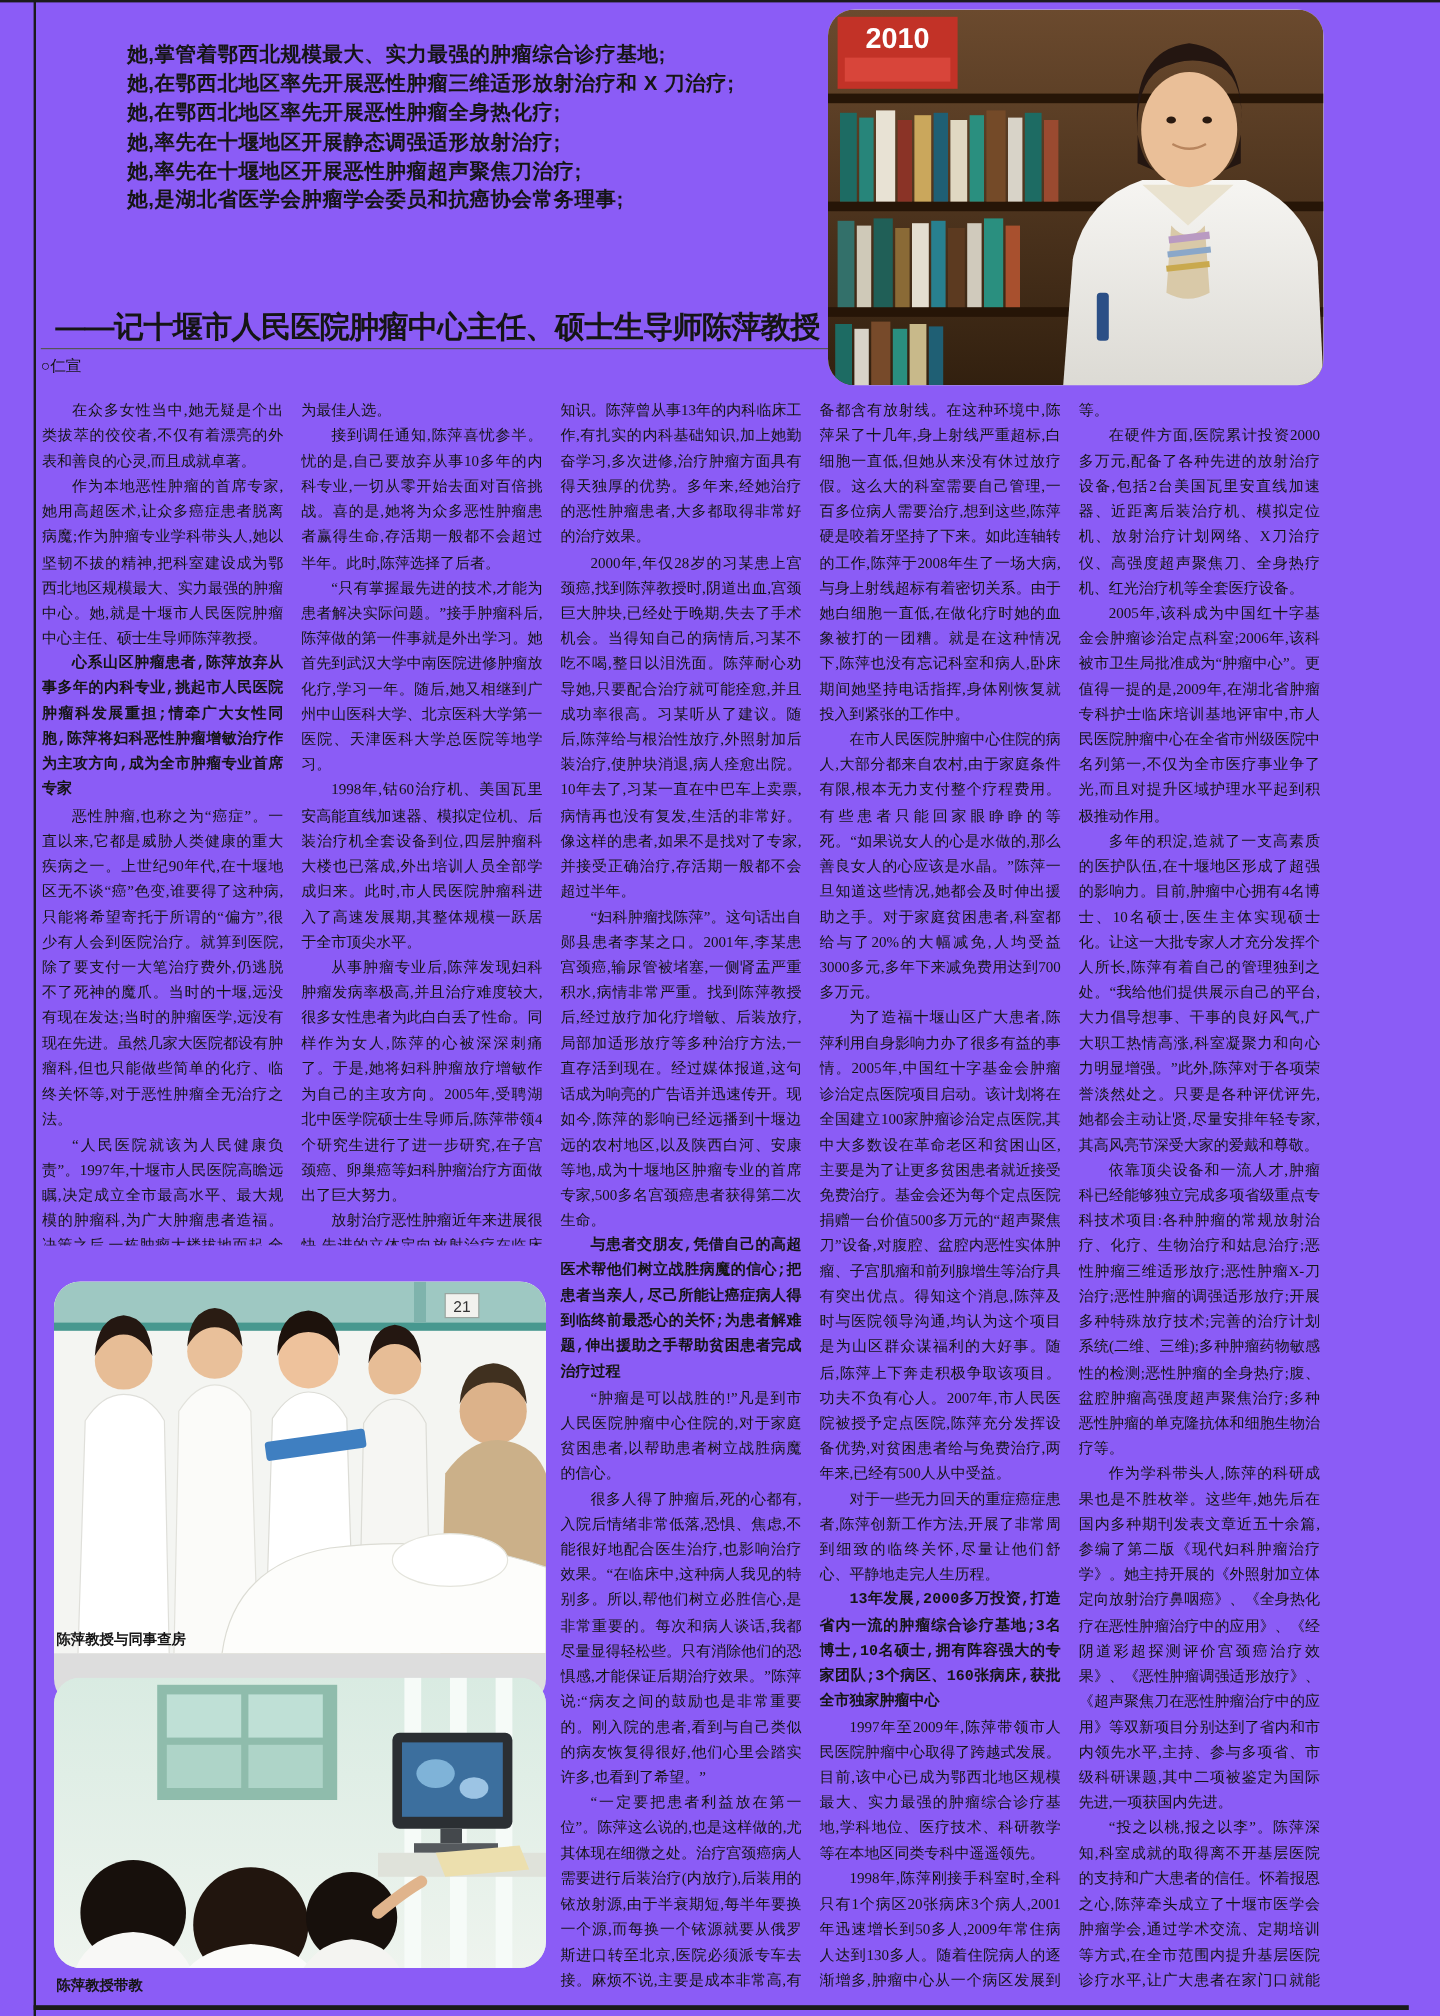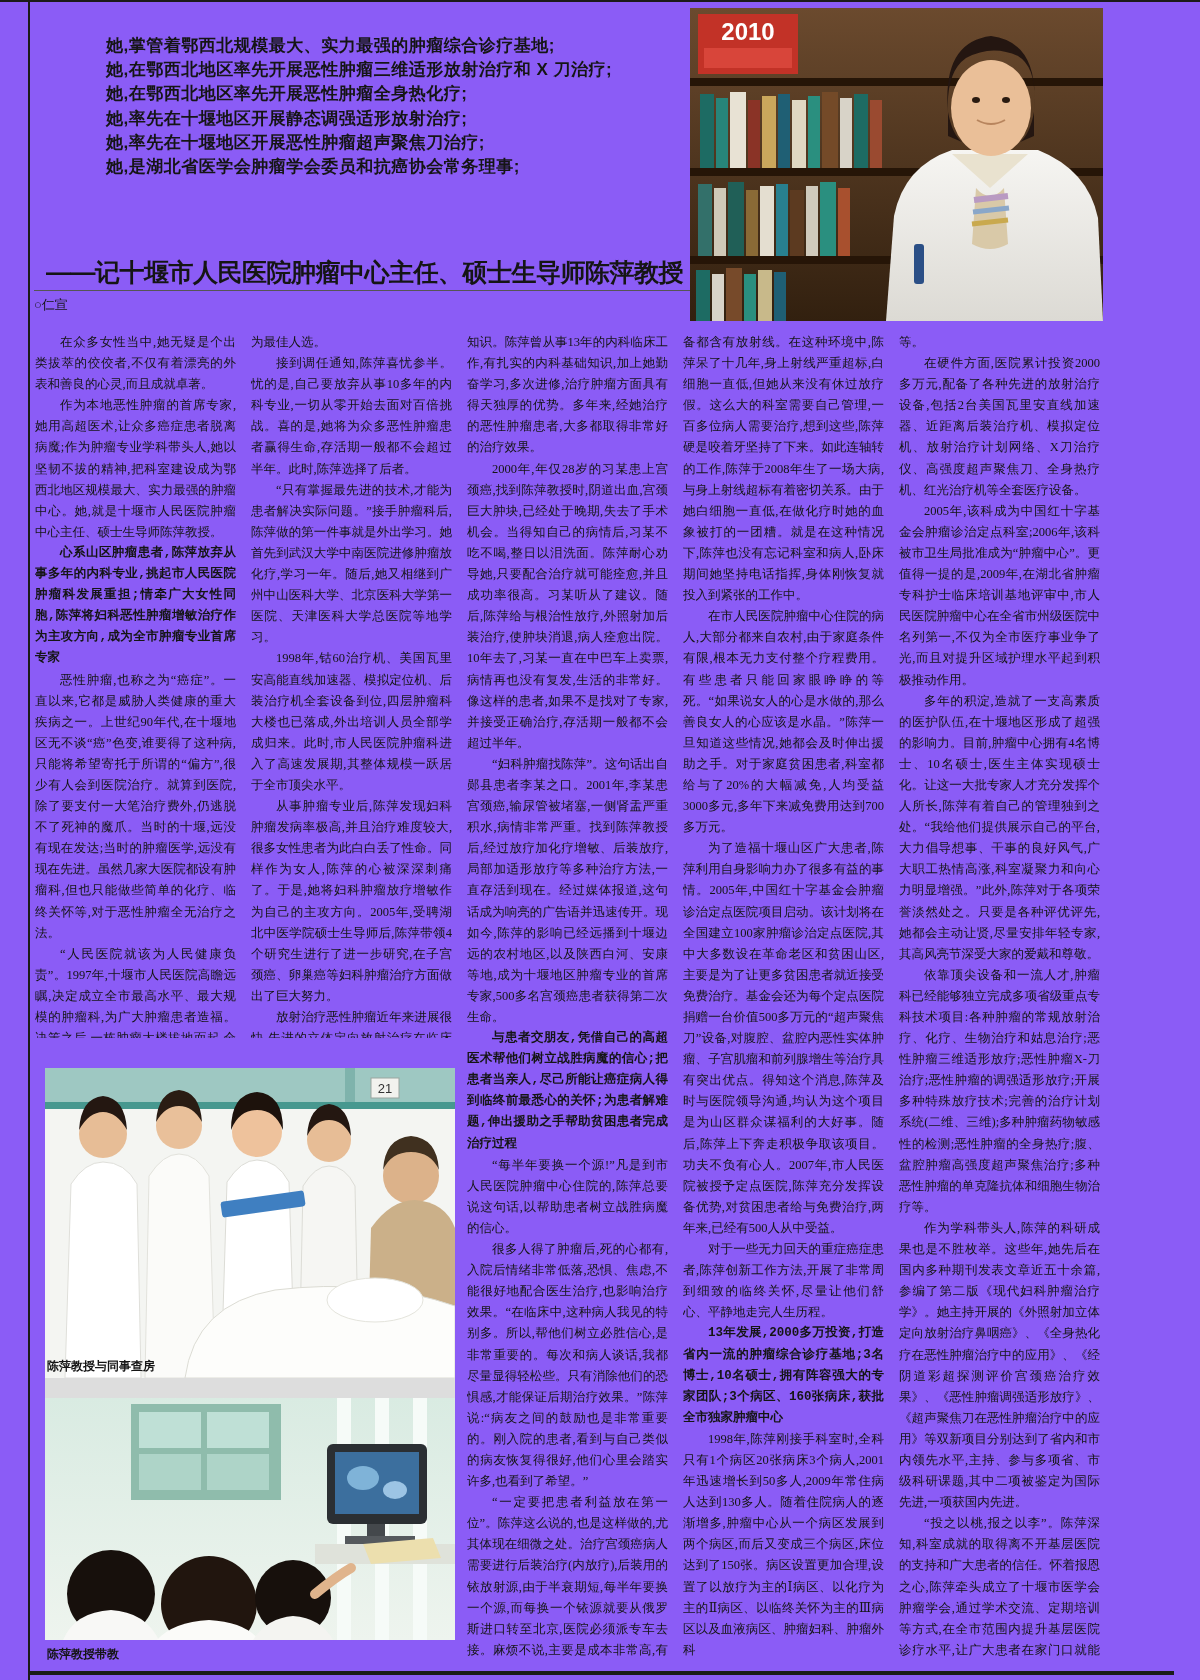--- a/index.html
+++ b/index.html
@@ -29,21 +29,21 @@
   
   .col{position:absolute;top:332px;width:201px;overflow:hidden;
        font-size:12.5px;line-height:21.1px;text-align:justify;}
   .col-short{height:706px;}
   .col-tall{height:1330px;}
   .para{margin:0;text-indent:2em;}
   .para.cont{text-indent:0;}
   .para.deck{font-weight:bold;font-family:Liberation Mono, monospace;}
 
   
-  .photo{position:absolute;overflow:hidden;background:#ddd;}
+  .photo{position:absolute;overflow:hidden;background:#ddd;border-radius:22px;}
   .photo svg{display:block;}
   .photo-portrait{left:690px;top:8px;width:413px;height:313px;}
   .photo-ward{left:45px;top:1068px;width:410px;height:353px;}
   .photo-teach{left:45px;top:1398px;width:410px;height:242px;}
   .caption{position:absolute;left:47px;font-size:12px;font-weight:bold;
            font-family:"Liberation Sans","DejaVu Sans",sans-serif;}
   .caption-1{top:1358px;}
   .caption-2{top:1646px;}
 </style>
 </head>
@@ -154,30 +154,31 @@
       <p class="para">“只有掌握最先进的技术,才能为患者解决实际问题。”接手肿瘤科后,陈萍做的第一件事就是外出学习。她首先到武汉大学中南医院进修肿瘤放化疗,学习一年。随后,她又相继到广州中山医科大学、北京医科大学第一医院、天津医科大学总医院等地学习。</p>
       <p class="para">1998年,钴60治疗机、美国瓦里安高能直线加速器、模拟定位机、后装治疗机全套设备到位,四层肿瘤科大楼也已落成,外出培训人员全部学成归来。此时,市人民医院肿瘤科进入了高速发展期,其整体规模一跃居于全市顶尖水平。</p>
       <p class="para">从事肿瘤专业后,陈萍发现妇科肿瘤发病率极高,并且治疗难度较大,很多女性患者为此白白丢了性命。同样作为女人,陈萍的心被深深刺痛了。于是,她将妇科肿瘤放疗增敏作为自己的主攻方向。2005年,受聘湖北中医学院硕士生导师后,陈萍带领4个研究生进行了进一步研究,在子宫颈癌、卵巢癌等妇科肿瘤治疗方面做出了巨大努力。</p>
       <p class="para">放射治疗恶性肿瘤近年来进展很快,先进的立体定向放射治疗在临床能够解决很多难治病人,要想治疗准确,靶区勾画是其中的关键步骤,这就要求医生对人体解剖非常熟悉,还需掌握全面的影像方面</p>
     </div>
   <div class="col col-tall" style="left:467px">
       <p class="para cont">知识。陈萍曾从事13年的内科临床工作,有扎实的内科基础知识,加上她勤奋学习,多次进修,治疗肿瘤方面具有得天独厚的优势。多年来,经她治疗的恶性肿瘤患者,大多都取得非常好的治疗效果。</p>
       <p class="para">2000年,年仅28岁的习某患上宫颈癌,找到陈萍教授时,阴道出血,宫颈巨大肿块,已经处于晚期,失去了手术机会。当得知自己的病情后,习某不吃不喝,整日以泪洗面。陈萍耐心劝导她,只要配合治疗就可能痊愈,并且成功率很高。习某听从了建议。随后,陈萍给与根治性放疗,外照射加后装治疗,使肿块消退,病人痊愈出院。10年去了,习某一直在中巴车上卖票,病情再也没有复发,生活的非常好。像这样的患者,如果不是找对了专家,并接受正确治疗,存活期一般都不会超过半年。</p>
       <p class="para">“妇科肿瘤找陈萍”。这句话出自郧县患者李某之口。2001年,李某患宫颈癌,输尿管被堵塞,一侧肾盂严重积水,病情非常严重。找到陈萍教授后,经过放疗加化疗增敏、后装放疗,局部加适形放疗等多种治疗方法,一直存活到现在。经过媒体报道,这句话成为响亮的广告语并迅速传开。现如今,陈萍的影响已经远播到十堰边远的农村地区,以及陕西白河、安康等地,成为十堰地区肿瘤专业的首席专家,500多名宫颈癌患者获得第二次生命。</p>
       <p class="para deck">与患者交朋友,凭借自己的高超医术帮他们树立战胜病魔的信心;把患者当亲人,尽己所能让癌症病人得到临终前最悉心的关怀;为患者解难题,伸出援助之手帮助贫困患者完成治疗过程</p>
-      <p class="para">“每半年要换一个源!”凡是到市人民医院肿瘤中心住院的,陈萍总要说这句话,以帮助患者树立战胜病魔的信心。</p>
+      <p class="para">“肿瘤是可以战胜的!”凡是到市人民医院肿瘤中心住院的,对于家庭贫困患者,以帮助患者树立战胜病魔的信心。</p>
       <p class="para">很多人得了肿瘤后,死的心都有,入院后情绪非常低落,恐惧、焦虑,不能很好地配合医生治疗,也影响治疗效果。“在临床中,这种病人我见的特别多。所以,帮他们树立必胜信心,是非常重要的。每次和病人谈话,我都尽量显得轻松些。只有消除他们的恐惧感,才能保证后期治疗效果。”陈萍说:“病友之间的鼓励也是非常重要的。刚入院的患者,看到与自己类似的病友恢复得很好,他们心里会踏实许多,也看到了希望。”</p>
       <p class="para">“一定要把患者利益放在第一位”。陈萍这么说的,也是这样做的,尤其体现在细微之处。治疗宫颈癌病人需要进行后装治疗(内放疗),后装用的铱放射源,由于半衰期短,每半年要换一个源,而每换一个铱源就要从俄罗斯进口转至北京,医院必须派专车去接。麻烦不说,主要是成本非常高,有人也劝她换用“钴源”(这种源十年更换一次),但陈萍说钴源能量相对高,容易对肿瘤临近的膀胱、直肠等器官造成较严重损害。我们宁愿自己吃点亏,也要让患者得到实惠。</p>
     </div>
   <div class="col col-tall" style="left:683px">
       <p class="para cont">备都含有放射线。在这种环境中,陈萍呆了十几年,身上射线严重超标,白细胞一直低,但她从来没有休过放疗假。这么大的科室需要自己管理,一百多位病人需要治疗,想到这些,陈萍硬是咬着牙坚持了下来。如此连轴转的工作,陈萍于2008年生了一场大病,与身上射线超标有着密切关系。由于她白细胞一直低,在做化疗时她的血象被打的一团糟。就是在这种情况下,陈萍也没有忘记科室和病人,卧床期间她坚持电话指挥,身体刚恢复就投入到紧张的工作中。</p>
       <p class="para">在市人民医院肿瘤中心住院的病人,大部分都来自农村,由于家庭条件有限,根本无力支付整个疗程费用。有些患者只能回家眼睁睁的等死。“如果说女人的心是水做的,那么善良女人的心应该是水晶。”陈萍一旦知道这些情况,她都会及时伸出援助之手。对于家庭贫困患者,科室都给与了20%的大幅减免,人均受益3000多元,多年下来减免费用达到700多万元。</p>
       <p class="para">为了造福十堰山区广大患者,陈萍利用自身影响力办了很多有益的事情。2005年,中国红十字基金会肿瘤诊治定点医院项目启动。该计划将在全国建立100家肿瘤诊治定点医院,其中大多数设在革命老区和贫困山区,主要是为了让更多贫困患者就近接受免费治疗。基金会还为每个定点医院捐赠一台价值500多万元的“超声聚焦刀”设备,对腹腔、盆腔内恶性实体肿瘤、子宫肌瘤和前列腺增生等治疗具有突出优点。得知这个消息,陈萍及时与医院领导沟通,均认为这个项目是为山区群众谋福利的大好事。随后,陈萍上下奔走积极争取该项目。功夫不负有心人。2007年,市人民医院被授予定点医院,陈萍充分发挥设备优势,对贫困患者给与免费治疗,两年来,已经有500人从中受益。</p>
       <p class="para">对于一些无力回天的重症癌症患者,陈萍创新工作方法,开展了非常周到细致的临终关怀,尽量让他们舒心、平静地走完人生历程。</p>
       <p class="para deck">13年发展,2000多万投资,打造省内一流的肿瘤综合诊疗基地;3名博士,10名硕士,拥有阵容强大的专家团队;3个病区、160张病床,获批全市独家肿瘤中心</p>
+      <p class="para">1997年至2009年,陈萍带领市人民医院肿瘤中心取得了跨越式发展。目前,该中心已成为鄂西北地区规模最大、实力最强的肿瘤综合诊疗基地,学科地位、医疗技术、科研教学等在本地区同类专科中遥遥领先。</p>
       <p class="para">1998年,陈萍刚接手科室时,全科只有1个病区20张病床3个病人,2001年迅速增长到50多人,2009年常住病人达到130多人。随着住院病人的逐渐增多,肿瘤中心从一个病区发展到两个病区,而后又变成三个病区,床位达到了150张。病区设置更加合理,设置了以放疗为主的Ⅰ病区、以化疗为主的Ⅱ病区、以临终关怀为主的Ⅲ病区以及血液病区、肿瘤妇科、肿瘤外科</p>
     </div>
   <div class="col col-tall" style="left:899px">
       <p class="para cont">等。</p>
       <p class="para">在硬件方面,医院累计投资2000多万元,配备了各种先进的放射治疗设备,包括2台美国瓦里安直线加速器、近距离后装治疗机、模拟定位机、放射治疗计划网络、X刀治疗仪、高强度超声聚焦刀、全身热疗机、红光治疗机等全套医疗设备。</p>
       <p class="para">2005年,该科成为中国红十字基金会肿瘤诊治定点科室;2006年,该科被市卫生局批准成为“肿瘤中心”。更值得一提的是,2009年,在湖北省肿瘤专科护士临床培训基地评审中,市人民医院肿瘤中心在全省市州级医院中名列第一,不仅为全市医疗事业争了光,而且对提升区域护理水平起到积极推动作用。</p>
       <p class="para">多年的积淀,造就了一支高素质的医护队伍,在十堰地区形成了超强的影响力。目前,肿瘤中心拥有4名博士、10名硕士,医生主体实现硕士化。让这一大批专家人才充分发挥个人所长,陈萍有着自己的管理独到之处。“我给他们提供展示自己的平台,大力倡导想事、干事的良好风气,广大职工热情高涨,科室凝聚力和向心力明显增强。”此外,陈萍对于各项荣誉淡然处之。只要是各种评优评先,她都会主动让贤,尽量安排年轻专家,其高风亮节深受大家的爱戴和尊敬。</p>
       <p class="para">依靠顶尖设备和一流人才,肿瘤科已经能够独立完成多项省级重点专科技术项目:各种肿瘤的常规放射治疗、化疗、生物治疗和姑息治疗;恶性肿瘤三维适形放疗;恶性肿瘤X-刀治疗;恶性肿瘤的调强适形放疗;开展多种特殊放疗技术;完善的治疗计划系统(二维、三维);多种肿瘤药物敏感性的检测;恶性肿瘤的全身热疗;腹、盆腔肿瘤高强度超声聚焦治疗;多种恶性肿瘤的单克隆抗体和细胞生物治疗等。</p>
       <p class="para">作为学科带头人,陈萍的科研成果也是不胜枚举。这些年,她先后在国内多种期刊发表文章近五十余篇,参编了第二版《现代妇科肿瘤治疗学》。她主持开展的《外照射加立体定向放射治疗鼻咽癌》、《全身热化疗在恶性肿瘤治疗中的应用》、《经阴道彩超探测评价宫颈癌治疗效果》、《恶性肿瘤调强适形放疗》、《超声聚焦刀在恶性肿瘤治疗中的应用》等双新项目分别达到了省内和市内领先水平,主持、参与多项省、市级科研课题,其中二项被鉴定为国际先进,一项获国内先进。</p>
       <p class="para">“投之以桃,报之以李”。陈萍深知,科室成就的取得离不开基层医院的支持和广大患者的信任。怀着报恩之心,陈萍牵头成立了十堰市医学会肿瘤学会,通过学术交流、定期培训等方式,在全市范围内提升基层医院诊疗水平,让广大患者在家门口就能得到高效救治。</p>

